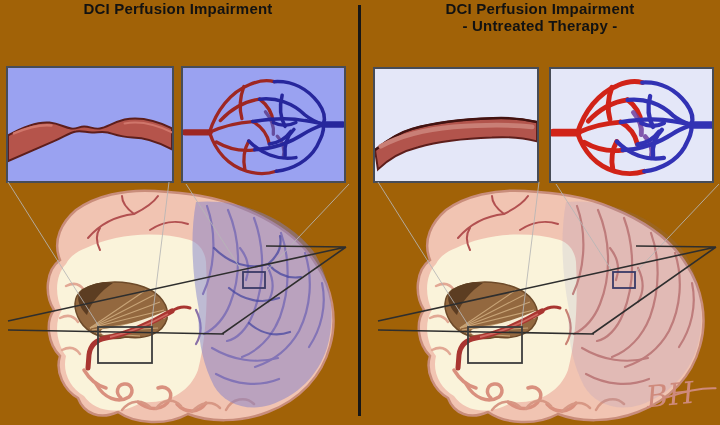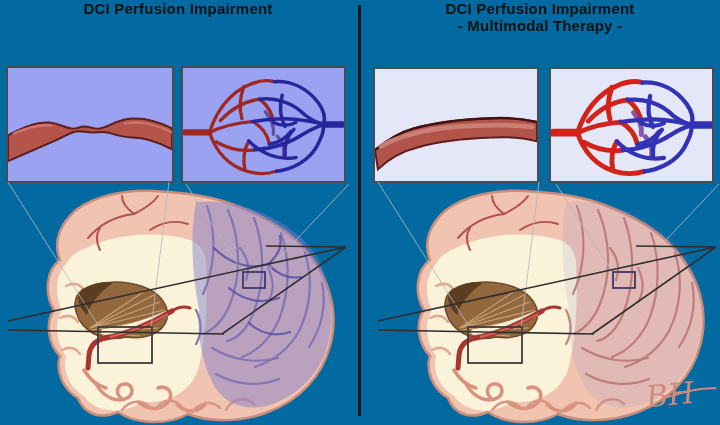--- a/index.html
+++ b/index.html
@@ -1,16 +1,16 @@
 <!DOCTYPE html>
 <html><head>
 <meta charset="utf-8">
 <style>
   html,body{margin:0;padding:0;background:#fff;}
-  .canvas{position:relative;width:720px;height:425px;background:#0369a1;overflow:hidden;
+  .canvas{position:relative;width:720px;height:425px;background:#a16207;overflow:hidden;
           font-family:"Liberation Sans",sans-serif;}
   .title{position:absolute;text-align:center;color:#121212;font-weight:bold;
          font-size:15px;line-height:17px;letter-spacing:.2px;}
   .title-left{left:0;top:8;width:356px;}
   .title-right{left:362px;top:8;width:356px;}
   .divider{position:absolute;left:358px;top:5px;width:3px;height:411px;background:#161616;}
   .inset{position:absolute;box-sizing:border-box;border:2px solid #474c57;}
   .inset svg{display:block;width:100%;height:100%;}
   .inset-bg-l{background:#9aa2f1;}
   .inset-bg-r{background:#e4e7f8;}
@@ -152,21 +152,21 @@
   </defs>
 </svg>
 
 <div class="canvas">
 
   <div class="title title-left">
     <div>DCI Perfusion Impairment</div>
   </div>
   <div class="title title-right">
     <div>DCI Perfusion Impairment</div>
-    <div>- Multimodal Therapy -</div>
+    <div>- Untreated Therapy -</div>
   </div>
 
   <div class="divider"></div>
 
   <div class="inset inset-bg-l" id="inset-l1">
     <svg viewBox="0 0 166 114" preserveAspectRatio="none">
       <path d="M 0,68 C 16,59 30,54 42,55 C 52,56 57,60 64,61 C 69,62 72,59 77,59 C 83,59 87,62 93,61
                C 100,60 106,55 118,52 C 134,49 152,54 166,61 L 166,82 C 151,74 138,70 126,70
                C 115,70 108,67 101,65 C 95,64 91,65 85,65 C 79,65 75,63 69,64 C 62,65 56,70 46,74
                C 32,80 16,87 0,94 Z" fill="#b5544b" stroke="#5d1e1b" stroke-width="2"></path>

